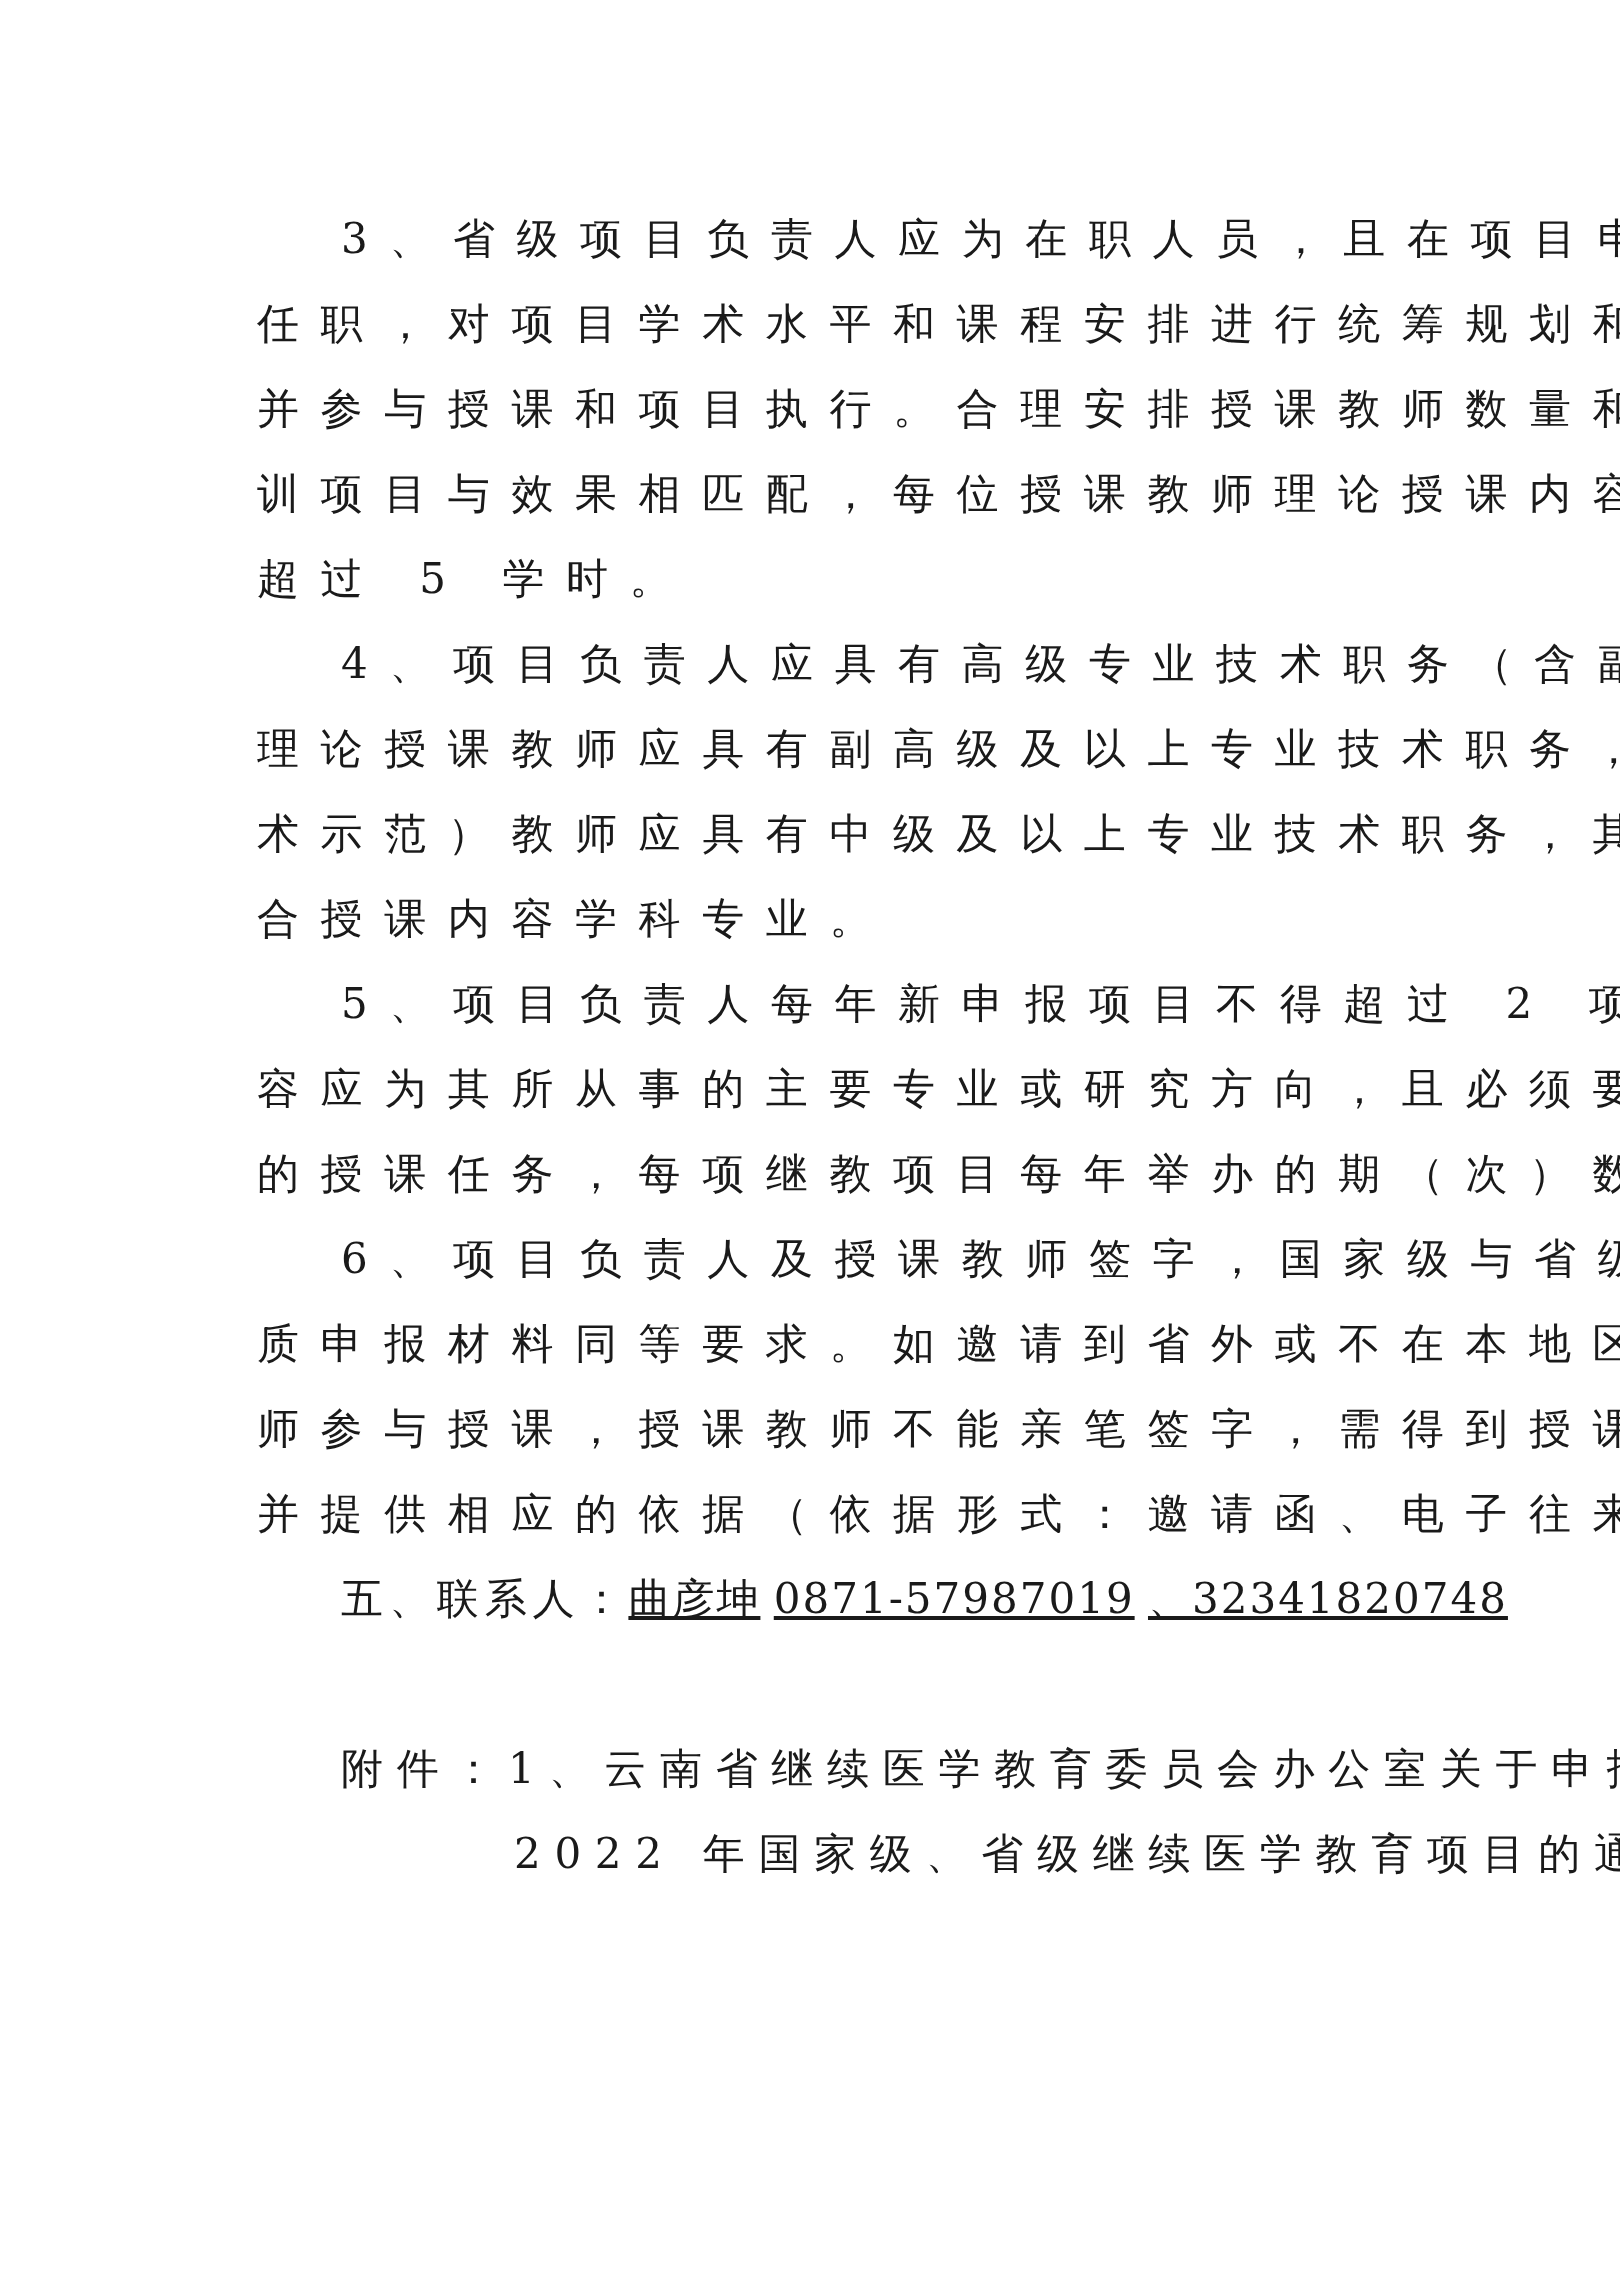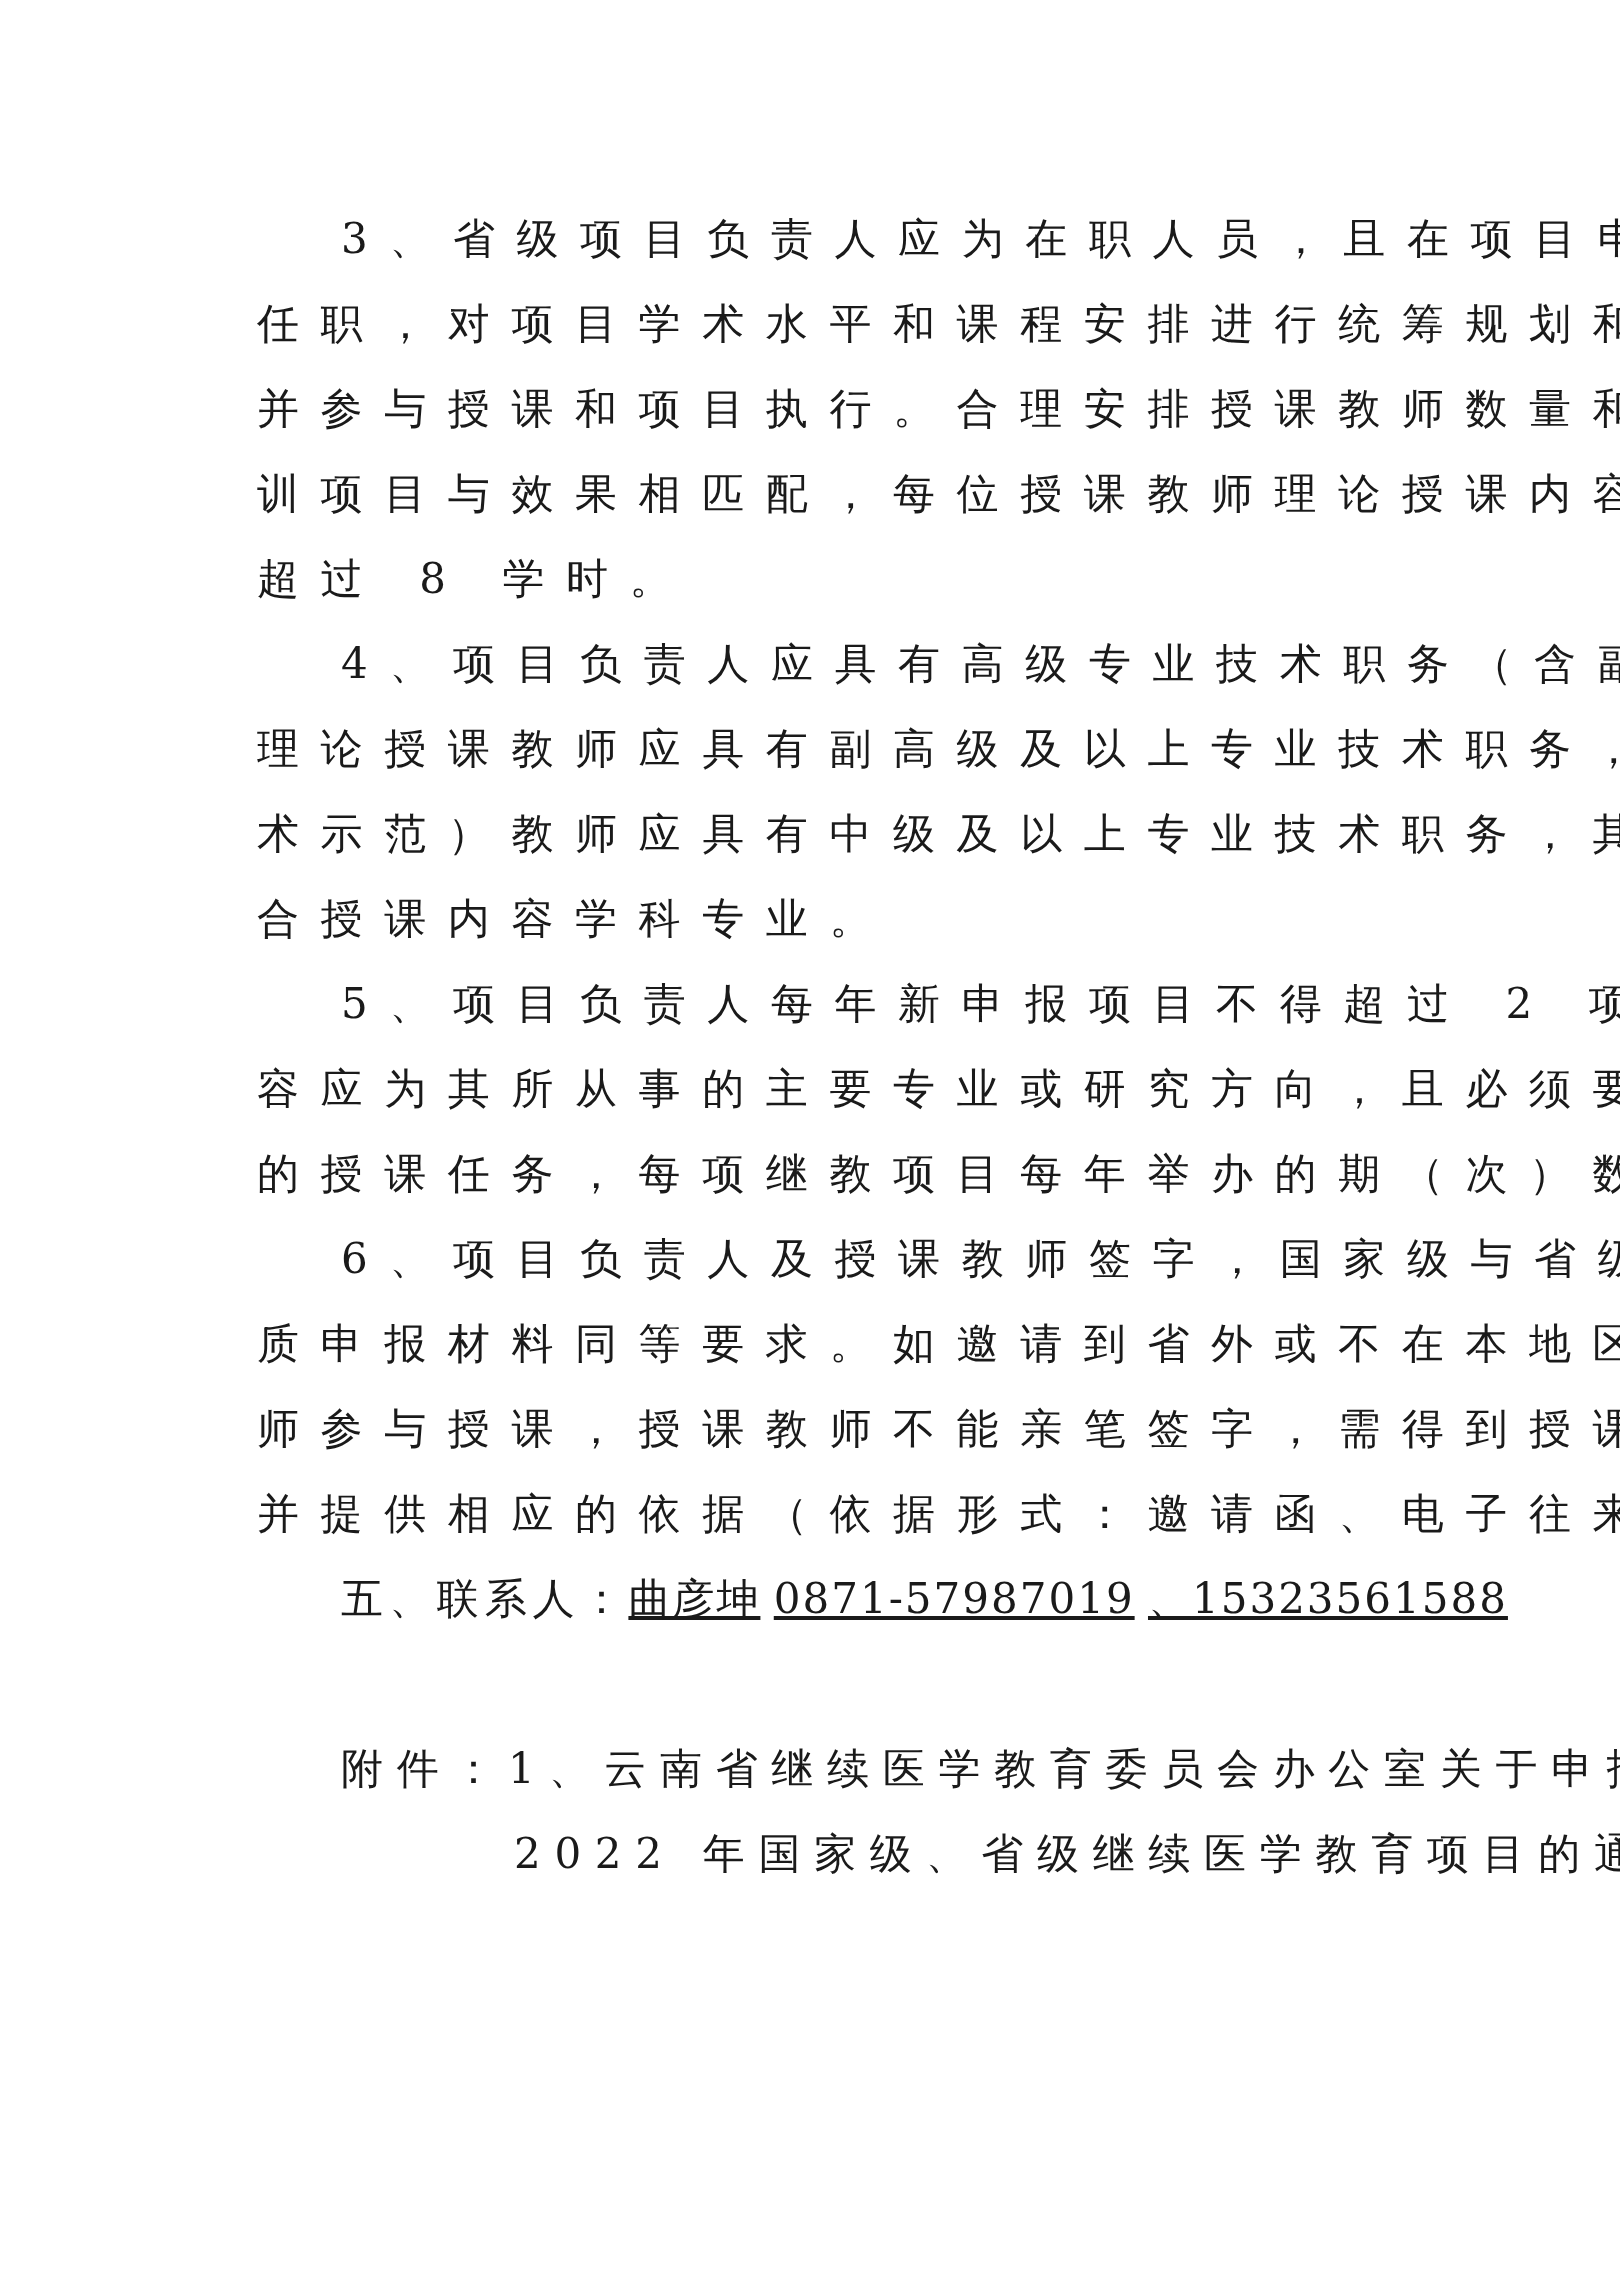--- a/index.html
+++ b/index.html
@@ -68,21 +68,21 @@
 </head>
 <body>
 
 <div class="page">
 
   <div class="para">
     <span class="ln">3、省级项目负责人应为在职人员，且在项目申办单位</span>
     <span class="ln" style="text-indent:0">任职，对项目学术水平和课程安排进行统筹规划和质量把关，</span>
     <span class="ln" style="text-indent:0">并参与授课和项目执行。合理安排授课教师数量和构成，培</span>
     <span class="ln" style="text-indent:0">训项目与效果相匹配，每位授课教师理论授课内容原则上不</span>
-    <span class="ln" style="text-indent:0">超过 8 学时。</span>
+    <span class="ln" style="text-indent:0">超过 5 学时。</span>
   </div>
 
   <div class="para">
     <span class="ln">4、项目负责人应具有高级专业技术职务（含副高级），</span>
     <span class="ln" style="text-indent:0">理论授课教师应具有副高级及以上专业技术职务，实验（技</span>
     <span class="ln" style="text-indent:0">术示范）教师应具有中级及以上专业技术职务，其专业应符</span>
     <span class="ln" style="text-indent:0">合授课内容学科专业。</span>
   </div>
 
   <div class="para">
@@ -94,21 +94,21 @@
   <div class="para">
     <span class="ln">6、项目负责人及授课教师签字，国家级与省级项目纸</span>
     <span class="ln" style="text-indent:0">质申报材料同等要求。如邀请到省外或不在本地区的授课老</span>
     <span class="ln" style="text-indent:0">师参与授课，授课教师不能亲笔签字，需得到授课老师许可</span>
     <span class="ln" style="text-indent:0">并提供相应的依据（依据形式：邀请函、电子往来邮件、微</span>
   </div>
 
   <div class="contact">
     <span class="bold">五、联系人：</span><span class="normal">曲彦坤</span>
     <span class="normal">0871-57987019</span>
-    <span class="normal">、</span><span class="normal">15323561588</span>
+    <span class="normal">、</span><span class="normal">32341820748</span>
   </div>
 
   <div class="attach">
     <span class="ln"><span>附件：</span><span>1、云南省继续医学教育委员会办公室关于申报</span></span>
     <span class="ln indent2">2022 年国家级、省级继续医学教育项目的通</span>
   </div>
 
 </div>
 
 

